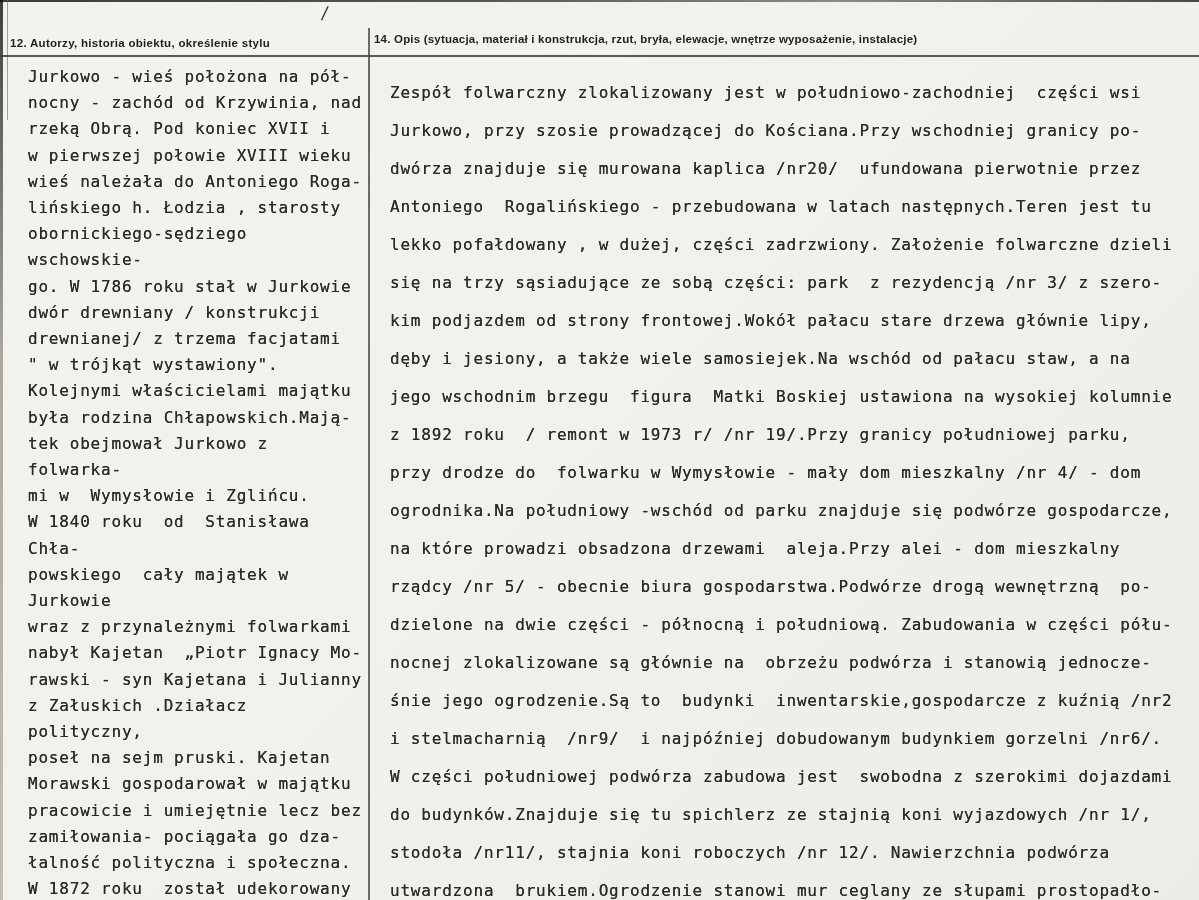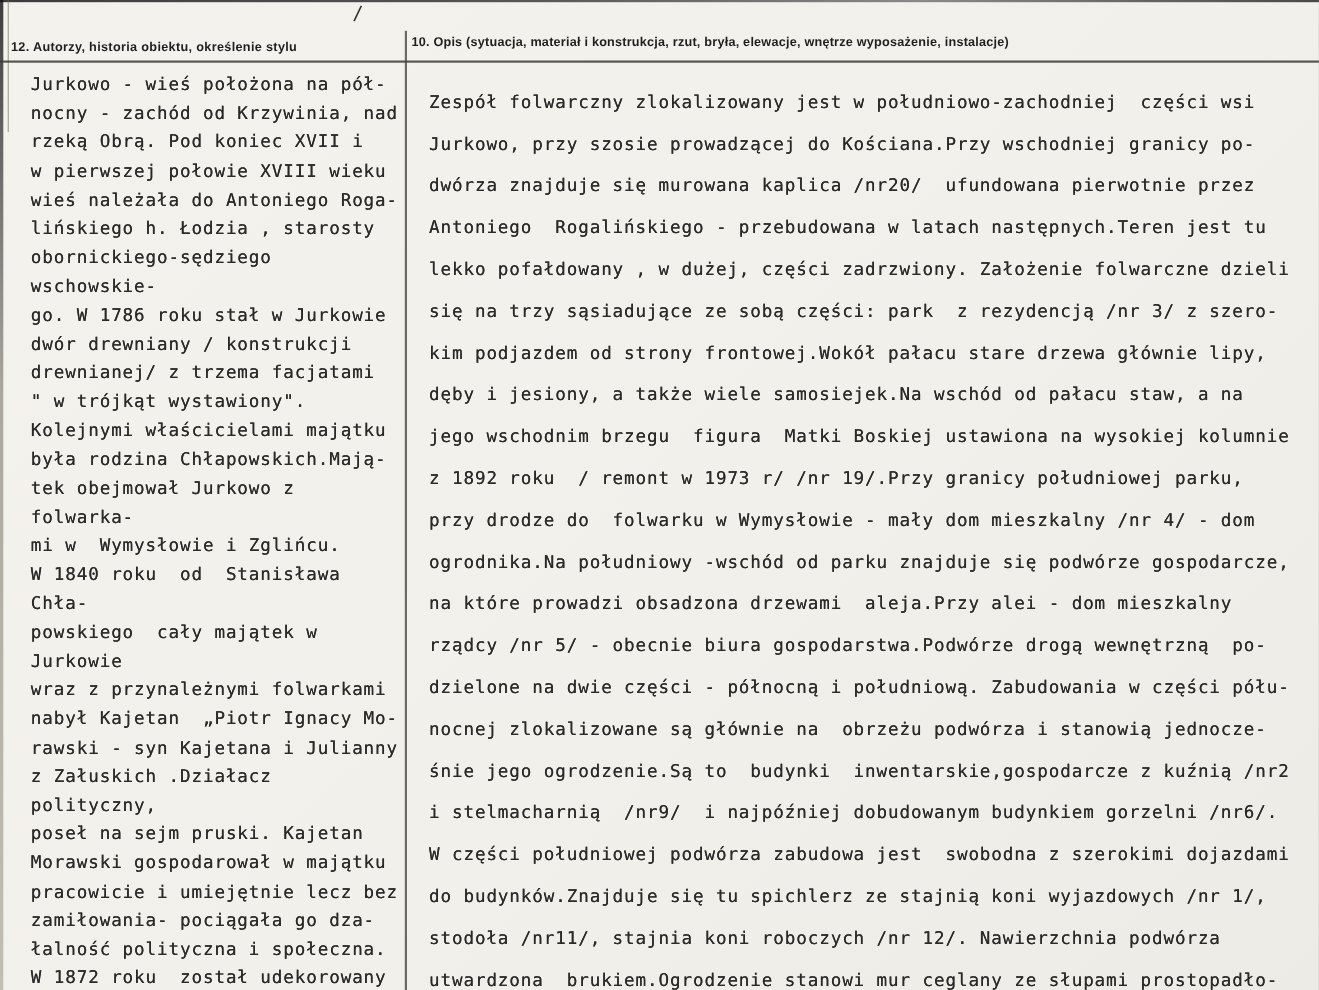--- a/index.html
+++ b/index.html
@@ -47,21 +47,21 @@
 <div class="page">
 
   <div class="edge-top"></div>
   <div class="edge-left"></div>
   <div class="edge-left-line"></div>
 
   <span class="tick">∕</span>
 
   <div class="hdr">
     <div class="hdr-left">12.  Autorzy, historia obiektu, określenie stylu</div>
-    <div class="hdr-right">10.  Opis (sytuacja, materiał i konstrukcja, rzut, bryła, elewacje, wnętrze wyposażenie, instalacje)</div>
+    <div class="hdr-right">14.  Opis (sytuacja, materiał i konstrukcja, rzut, bryła, elewacje, wnętrze wyposażenie, instalacje)</div>
   </div>
 
   <div class="hdr-rule"></div>
   <div class="col-divider"></div>
 
   <div class="typed col-left-text">Jurkowo - wieś położona na pół-
 nocny - zachód od Krzywinia, nad
 rzeką Obrą. Pod koniec XVII i
 w pierwszej połowie XVIII wieku
 wieś należała do Antoniego Roga-

